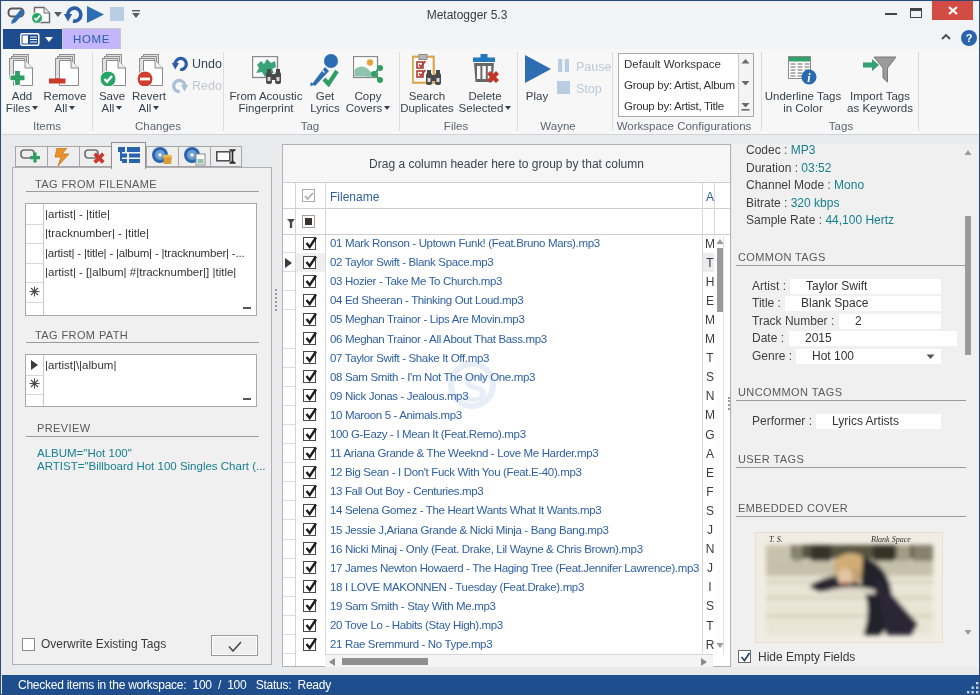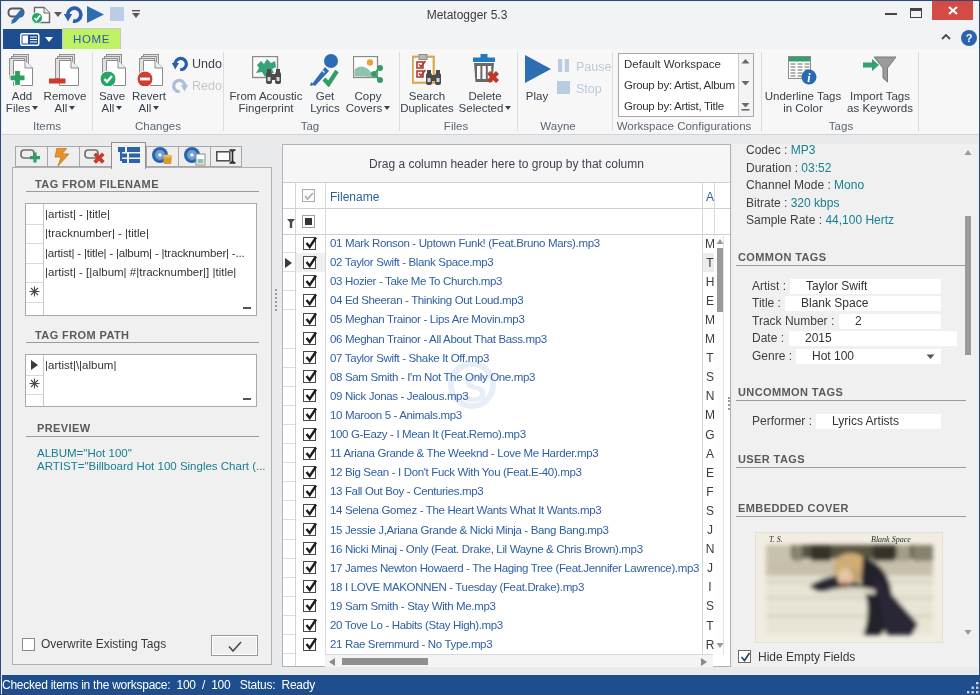--- a/index.html
+++ b/index.html
@@ -8,32 +8,32 @@
 svg{display:block}
 
 #titlebar{left:1px;top:1px;width:978px;height:27px;background:#f2f3f5}
 #title{left:380px;top:7px;width:180px;text-align:center;font-size:12px;color:#3c3c3c}
 #btnmin{left:884px;top:12px;width:12px;height:2px;background:#444}
 #btnmax{left:909px;top:7px;width:12px;height:10px;border:1px solid #444;border-top:3px solid #444}
 #btnclose{left:931px;top:0px;width:41px;height:19px;background:#d24b45}
 
 #tabrow{left:1px;top:28px;width:978px;height:20px;background:#f2f3f5}
 #appbtn{left:2px;top:28px;width:59px;height:20px;background:#1d4c8f}
-#hometab{left:61px;top:27px;width:59px;height:21px;background:#bef264;border:1px solid #c8c8ca;border-bottom:none;color:#2a5ca8;font-size:11.5px;letter-spacing:.6px;text-align:center;line-height:20px}
+#hometab{left:61px;top:27px;width:59px;height:21px;background:#c4b5fd;border:1px solid #c8c8ca;border-bottom:none;color:#2a5ca8;font-size:11.5px;letter-spacing:.6px;text-align:center;line-height:20px}
 #chev{left:940px;top:32px;width:10px;height:8px}
 #help{left:960px;top:29px;width:16px;height:16px;border-radius:50%;background:#2a64ae;color:#fff;font-size:11px;font-weight:bold;text-align:center;line-height:16px}
 
 #ribbon{left:1px;top:48px;width:978px;height:86px;background:#f7f7f8;border-bottom:1px solid #d4d4d6}
 .rsep{top:51px;width:1px;height:79px;background:#dcdcde}
 .rlbl{top:119px;height:13px;font-size:11.5px;color:#5c6670;text-align:center}
 .blbl{font-size:11.5px;color:#37424c;text-align:center;line-height:11.5px}
 .arr{display:inline-block;width:0;height:0;border-left:3.5px solid transparent;border-right:3.5px solid transparent;border-top:4px solid #37424c;vertical-align:2px;margin-left:2px}
 
 .panel{background:#f0f0f1;border:1px solid #b0b0b2}
-.sechdr{font-size:11px;font-weight:bold;color:#5a5a5a;letter-spacing:.4px}
+.sechdr{font-size:11px;font-weight:normal;color:#5a5a5a;letter-spacing:.4px}
 .sechr{height:1px;background:#9c9c9e}
 
 #lpanel{left:11px;top:166px;width:260px;height:498px}
 .ltab{top:145px;width:33px;height:21px;background:#eeeeef;border:1px solid #a6a6a8}
 .gridbox{background:#fff;border:1px solid #a8a8aa;overflow:hidden}
 .pat{font-size:11.5px;color:#333;white-space:nowrap}
 
 #grid{left:281px;top:143px;width:449px;height:523px;background:#fff;border:1px solid #b2b2b4}
 #dragband{left:0;top:0;width:447px;height:38px;background:#f6f6f7;border-bottom:1px solid #cfcfd1;text-align:center;font-size:12px;color:#3f4450;line-height:38px}
 .row{left:0;width:447px;height:19px}
@@ -710,21 +710,21 @@
 
 <svg class="abs" style="left:963px;top:148px" width="8" height="7" viewBox="0 0 8 7">
       <path d="M0.5 6 L4 1 L7.5 6 Z" fill="#9a9a9a"></path>
     </svg>
 <div class="abs" style="left:963.5px;top:215px;width:6px;height:139px;background:#9a9a9a"></div>
 <svg class="abs" style="left:963px;top:628px" width="8" height="7" viewBox="0 0 8 7">
       <path d="M0.5 1 L4 6 L7.5 1 Z" fill="#9a9a9a"></path>
     </svg>
 <div class="abs" style="left:727px;top:396px;width:3px;height:13px;border-left:2px dotted #9a9a9a"></div>
 
-<div class="abs" id="status"><span style="margin-left:0">Checked items in the workspace:&nbsp; 100&nbsp; /&nbsp; 100&nbsp;&nbsp;&nbsp;Status:&nbsp; Ready</span>
+<div class="abs" id="status"><span style="margin-left:16px">Checked items in the workspace:&nbsp; 100&nbsp; /&nbsp; 100&nbsp;&nbsp;&nbsp;Status:&nbsp; Ready</span>
 <svg style="position:absolute;right:1px;bottom:1px" width="12" height="12" viewBox="0 0 12 12">
         <g fill="#c8d4e8">
           <rect x="9" y="0" width="2.4" height="2.4"></rect>
           <rect x="9" y="4.5" width="2.4" height="2.4"></rect>
           <rect x="4.5" y="4.5" width="2.4" height="2.4"></rect>
           <rect x="9" y="9" width="2.4" height="2.4"></rect>
           <rect x="4.5" y="9" width="2.4" height="2.4"></rect>
           <rect x="0" y="9" width="2.4" height="2.4"></rect>
         </g>
       </svg></div>

